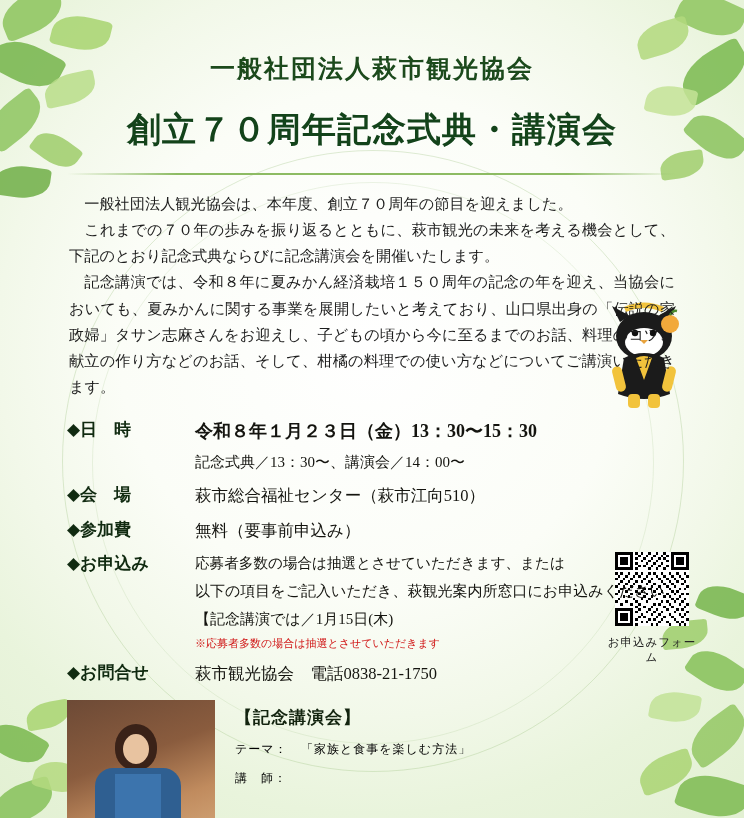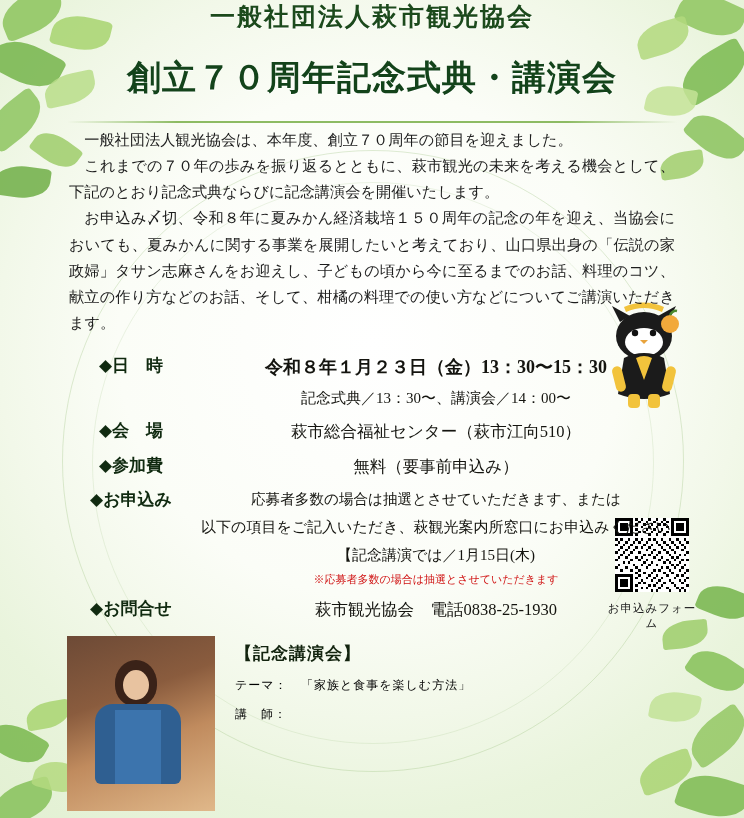--- a/index.html
+++ b/index.html
@@ -28,69 +28,70 @@
   .ring.r2{width:560px;height:560px;left:92px;top:182px;border-color:rgba(150,190,120,.18);}
 
   .content{position:relative;z-index:5;}
 
   .org{
     text-align:center;
     font-size:25px;
     letter-spacing:2px;
     color:#1c4a1c;
     font-weight:bold;
+    padding-top:52px;
     text-shadow:0 1px 0 #fff;
   }
   .maintitle{
     text-align:center;
     font-size:34px;
     font-weight:bold;
     color:#13431a;
     letter-spacing:1px;
     margin-top:22px;
     text-shadow:0 1px 1px rgba(255,255,255,.9);
   }
   .rule{
     width:610px;height:2px;margin:20px auto 0 auto;
     background:linear-gradient(to right,rgba(120,170,90,0),#8dbb63 18%,#8dbb63 82%,rgba(120,170,90,0));
   }
 
   .para{
     width:606px;margin:0 auto;
-    padding-top:4px;
+    padding-top:16px;
     font-size:15.2px;
     line-height:1.72;
     color:#1d1d1d;
     text-align:justify;
   }
   .para p{margin:0 0 0 0;}
   .indent{text-indent:1em;}
 
   
   .details{
     width:610px;margin:18px auto 0 auto;
     font-size:16.5px;color:#14140f;
   }
-  .drow{display:flex;align-items:flex-start;margin-bottom:9px;text-align:center;}
+  .drow{display:flex;align-items:flex-start;margin-bottom:9px;}
   .dlabel{
     width:128px;flex:0 0 128px;
     font-weight:bold;font-size:17px;color:#102a10;
     white-space:nowrap;
   }
   .dval{flex:1;line-height:1.55;}
   .dval .sub{display:block;margin-top:5px;font-size:15px;}
   .dval .big{font-size:18px;font-weight:bold;}
   .note-red{color:#d01414;font-size:11px;display:block;margin-top:3px;}
   .small{font-size:14.6px;}
 
   
   .mascot{position:absolute;right:52px;top:300px;width:96px;height:110px;}
   
   .qrwrap{
-    position:absolute;right:46px;top:518px;width:92px;text-align:center;
+    position:absolute;right:46px;top:552px;width:92px;text-align:center;
   }
   .qr{width:74px;height:74px;margin:0 auto;background:#fff;}
   .qrcap{font-size:11.5px;letter-spacing:1px;color:#222;margin-top:5px;}
 
   
   .lecture{
     width:610px;margin:14px auto 0 auto;position:relative;
     min-height:120px;
   }
   .photo{
@@ -154,21 +155,21 @@
 
   <div class="content">
 
     <div class="org">一般社団法人萩市観光協会</div>
     <div class="maintitle">創立７０周年記念式典・講演会</div>
     <div class="rule"></div>
 
     <div class="para">
       <p class="indent">一般社団法人観光協会は、本年度、創立７０周年の節目を迎えました。</p>
       <p class="indent">これまでの７０年の歩みを振り返るとともに、萩市観光の未来を考える機会として、下記のとおり記念式典ならびに記念講演会を開催いたします。</p>
-      <p class="indent">お申込み〆切、令和８年に夏みかん経済栽培１５０周年の記念の年を迎え、当協会においても、夏みかんに関する事業を展開したいと考えており、山口県出身の「伝説の家政婦」タサン志麻さんをお迎えし、子どもの頃から今に至るまでのお話、料理のコツ、献立の作り方などのお話、そして、柑橘の料理での使い方などについてご講演いただきます。</p>
+      <p class="indent">記念講演では、令和８年に夏みかん経済栽培１５０周年の記念の年を迎え、当協会においても、夏みかんに関する事業を展開したいと考えており、山口県出身の「伝説の家政婦」タサン志麻さんをお迎えし、子どもの頃から今に至るまでのお話、料理のコツ、献立の作り方などのお話、そして、柑橘の料理での使い方などについてご講演いただきます。</p>
     </div>
 
     <div class="details">
 
       <div class="drow">
         <div class="dlabel">◆日　時</div>
         <div class="dval">
           <span class="big">令和８年１月２３日（金）13：30〜15：30</span>
           <span class="sub">記念式典／13：30〜、講演会／14：00〜</span>
         </div>
@@ -194,21 +195,21 @@
           <span>応募者多数の場合は抽選とさせていただきます、または</span>
           <span class="sub">以下の項目をご記入いただき、萩観光案内所窓口にお申込みください</span>
           <span class="sub">【記念講演では／1月15日(木)</span>
           <span class="note-red">※応募者多数の場合は抽選とさせていただきます</span>
         </div>
       </div>
 
       <div class="drow">
         <div class="dlabel">◆お問合せ</div>
         <div class="dval">
-          <span>萩市観光協会　電話0838-25-1930</span>
+          <span>萩市観光協会　電話0838-21-1750</span>
         </div>
       </div>
 
     </div>
 
     <div class="lecture">
       <div class="photo">
         <div class="head"></div>
           <div class="face"></div>
         <div class="body"></div>

